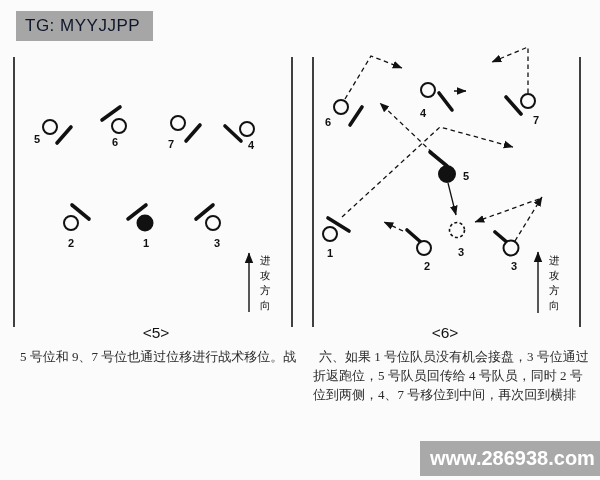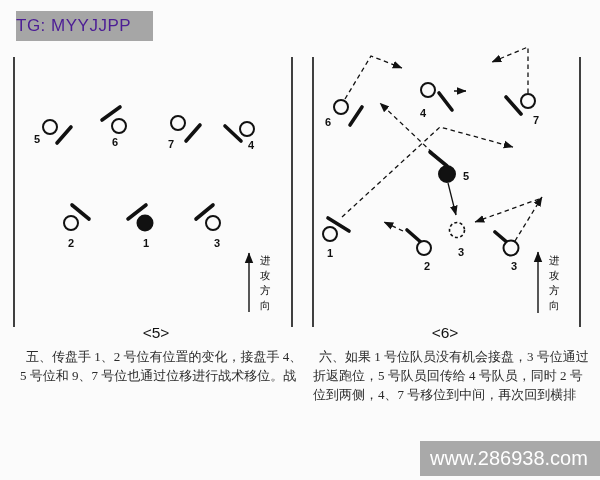--- a/index.html
+++ b/index.html
@@ -2,37 +2,37 @@
 <html><head>
 <meta charset="utf-8">
 <style>
   html,body{margin:0;padding:0;}
   .page{
     position:relative;width:600px;height:480px;background:#fbfbfb;
     overflow:hidden;font-family:"Liberation Sans",sans-serif;
   }
   .banner{
     position:absolute;left:16px;top:11px;width:137px;height:30px;
-    background:#a6a6a6;color:#4c1d95;font-size:17px;line-height:30px;
-    box-sizing:border-box;letter-spacing:0.5px;
+    background:#a6a6a6;color:#0f172a;font-size:17px;line-height:30px;
+    padding-left:9px;box-sizing:border-box;letter-spacing:0.5px;
   }
   .diagram-svg{position:absolute;left:0;top:0;}
   .caption{
     position:absolute;top:347px;color:#2b2b2b;
     font-family:"Liberation Serif",serif;font-size:13px;line-height:19px;
     white-space:nowrap;
   }
   .caption-left{left:20px;width:278px;}
   .caption-right{left:313px;width:282px;}
   .cap-line{height:19px;overflow:hidden;}
   .cap-line.first{padding-left:6px;}
   .watermark{
     position:absolute;left:420px;top:441px;width:180px;height:35px;
     background:#a9a9a9;color:#ffffff;font-size:20px;line-height:35px;
-    padding-left:10px;box-sizing:border-box;
+    padding-left:10px;box-sizing:border-box;font-weight:bold;
   }
   svg text{font-family:"Liberation Sans",sans-serif;fill:#111;}
   .pnum{font-size:11px;font-weight:bold;}
   .dirchar{font-size:10.5px;}
   .plabel{font-size:15.5px;}
 </style>
 </head>
 <body>
 
 <div class="page">
@@ -171,21 +171,20 @@
         <text class="dirchar" x="549" y="264">进</text>
         <text class="dirchar" x="549" y="279">攻</text>
         <text class="dirchar" x="549" y="294">方</text>
         <text class="dirchar" x="549" y="309">向</text>
       </g>
       <text class="plabel" x="445" y="338" text-anchor="middle" stroke="none" fill="#111">&lt;6&gt;</text>
     </g>
   </svg>
 
   <div class="caption caption-left">
-    <div class="cap-line first">五、传盘手 1、2 号位有位置的变化，接盘手 4、</div>
     <div class="cap-line">5 号位和 9、7 号位也通过位移进行战术移位。战</div>
   </div>
 
   <div class="caption caption-right">
     <div class="cap-line first">六、如果 1 号位队员没有机会接盘，3 号位通过</div>
     <div class="cap-line">折返跑位，5 号队员回传给 4 号队员，同时 2 号</div>
     <div class="cap-line">位到两侧，4、7 号移位到中间，再次回到横排</div>
   </div>
 
   <div class="watermark">

